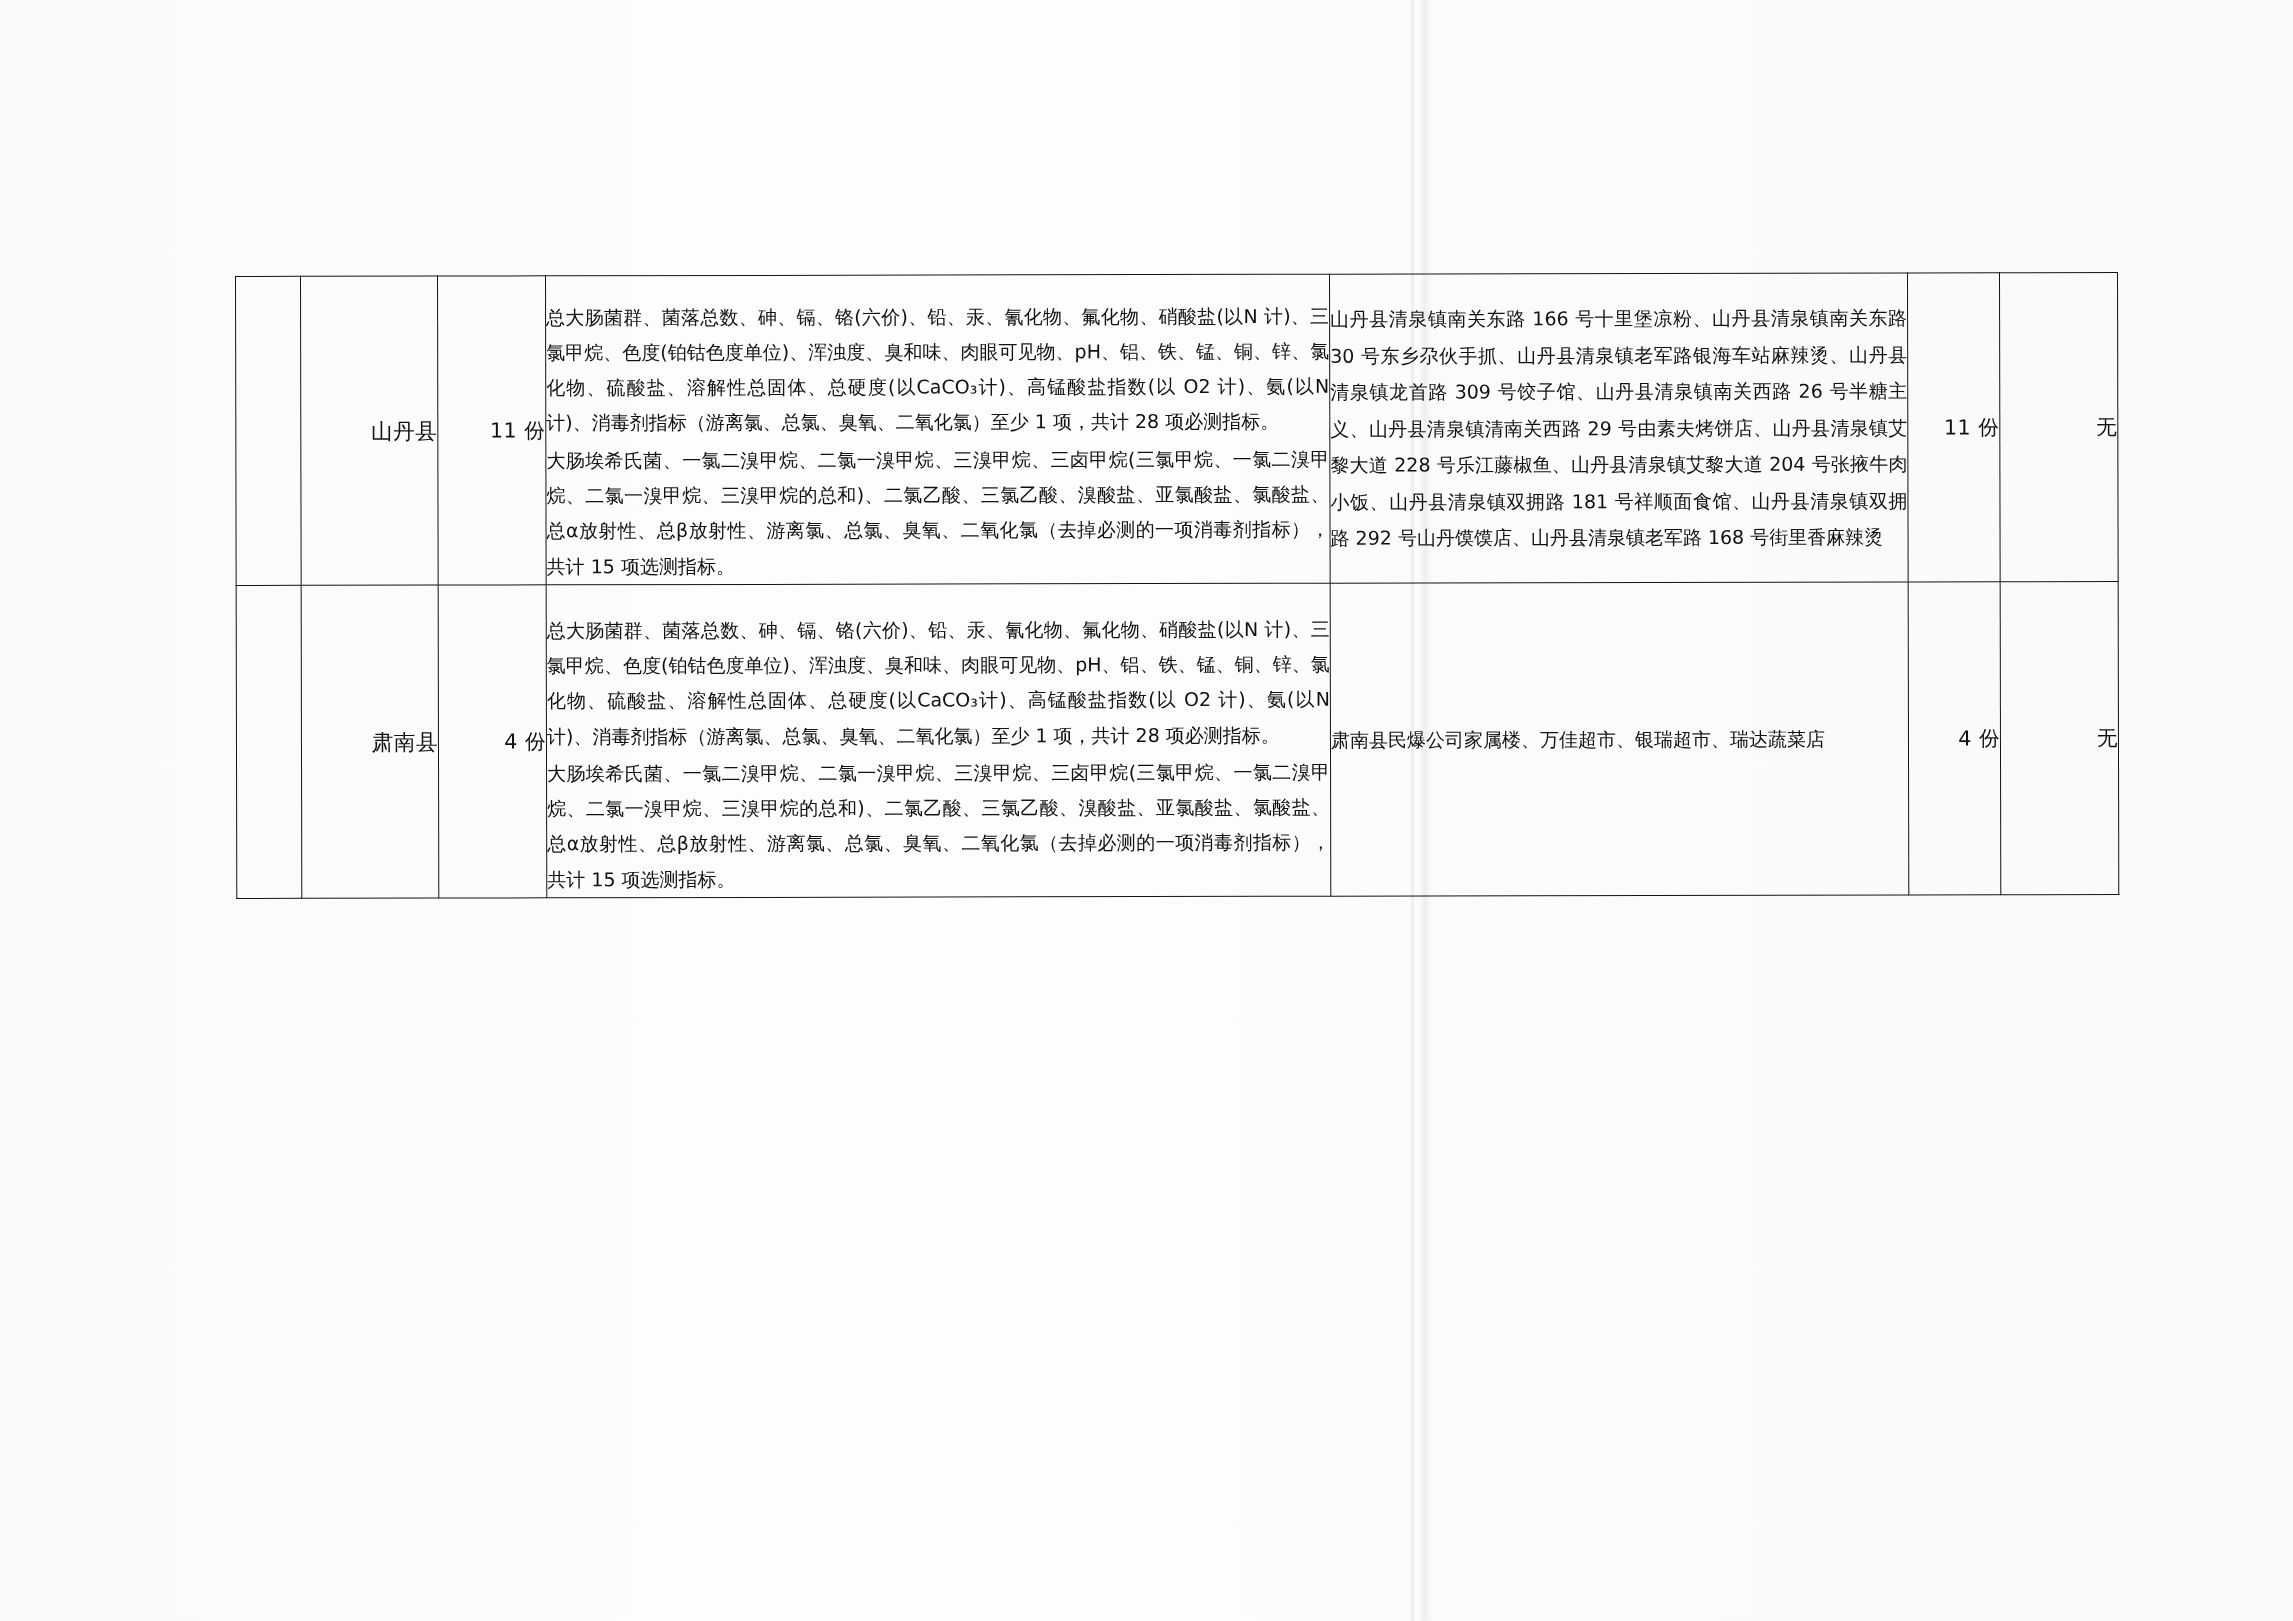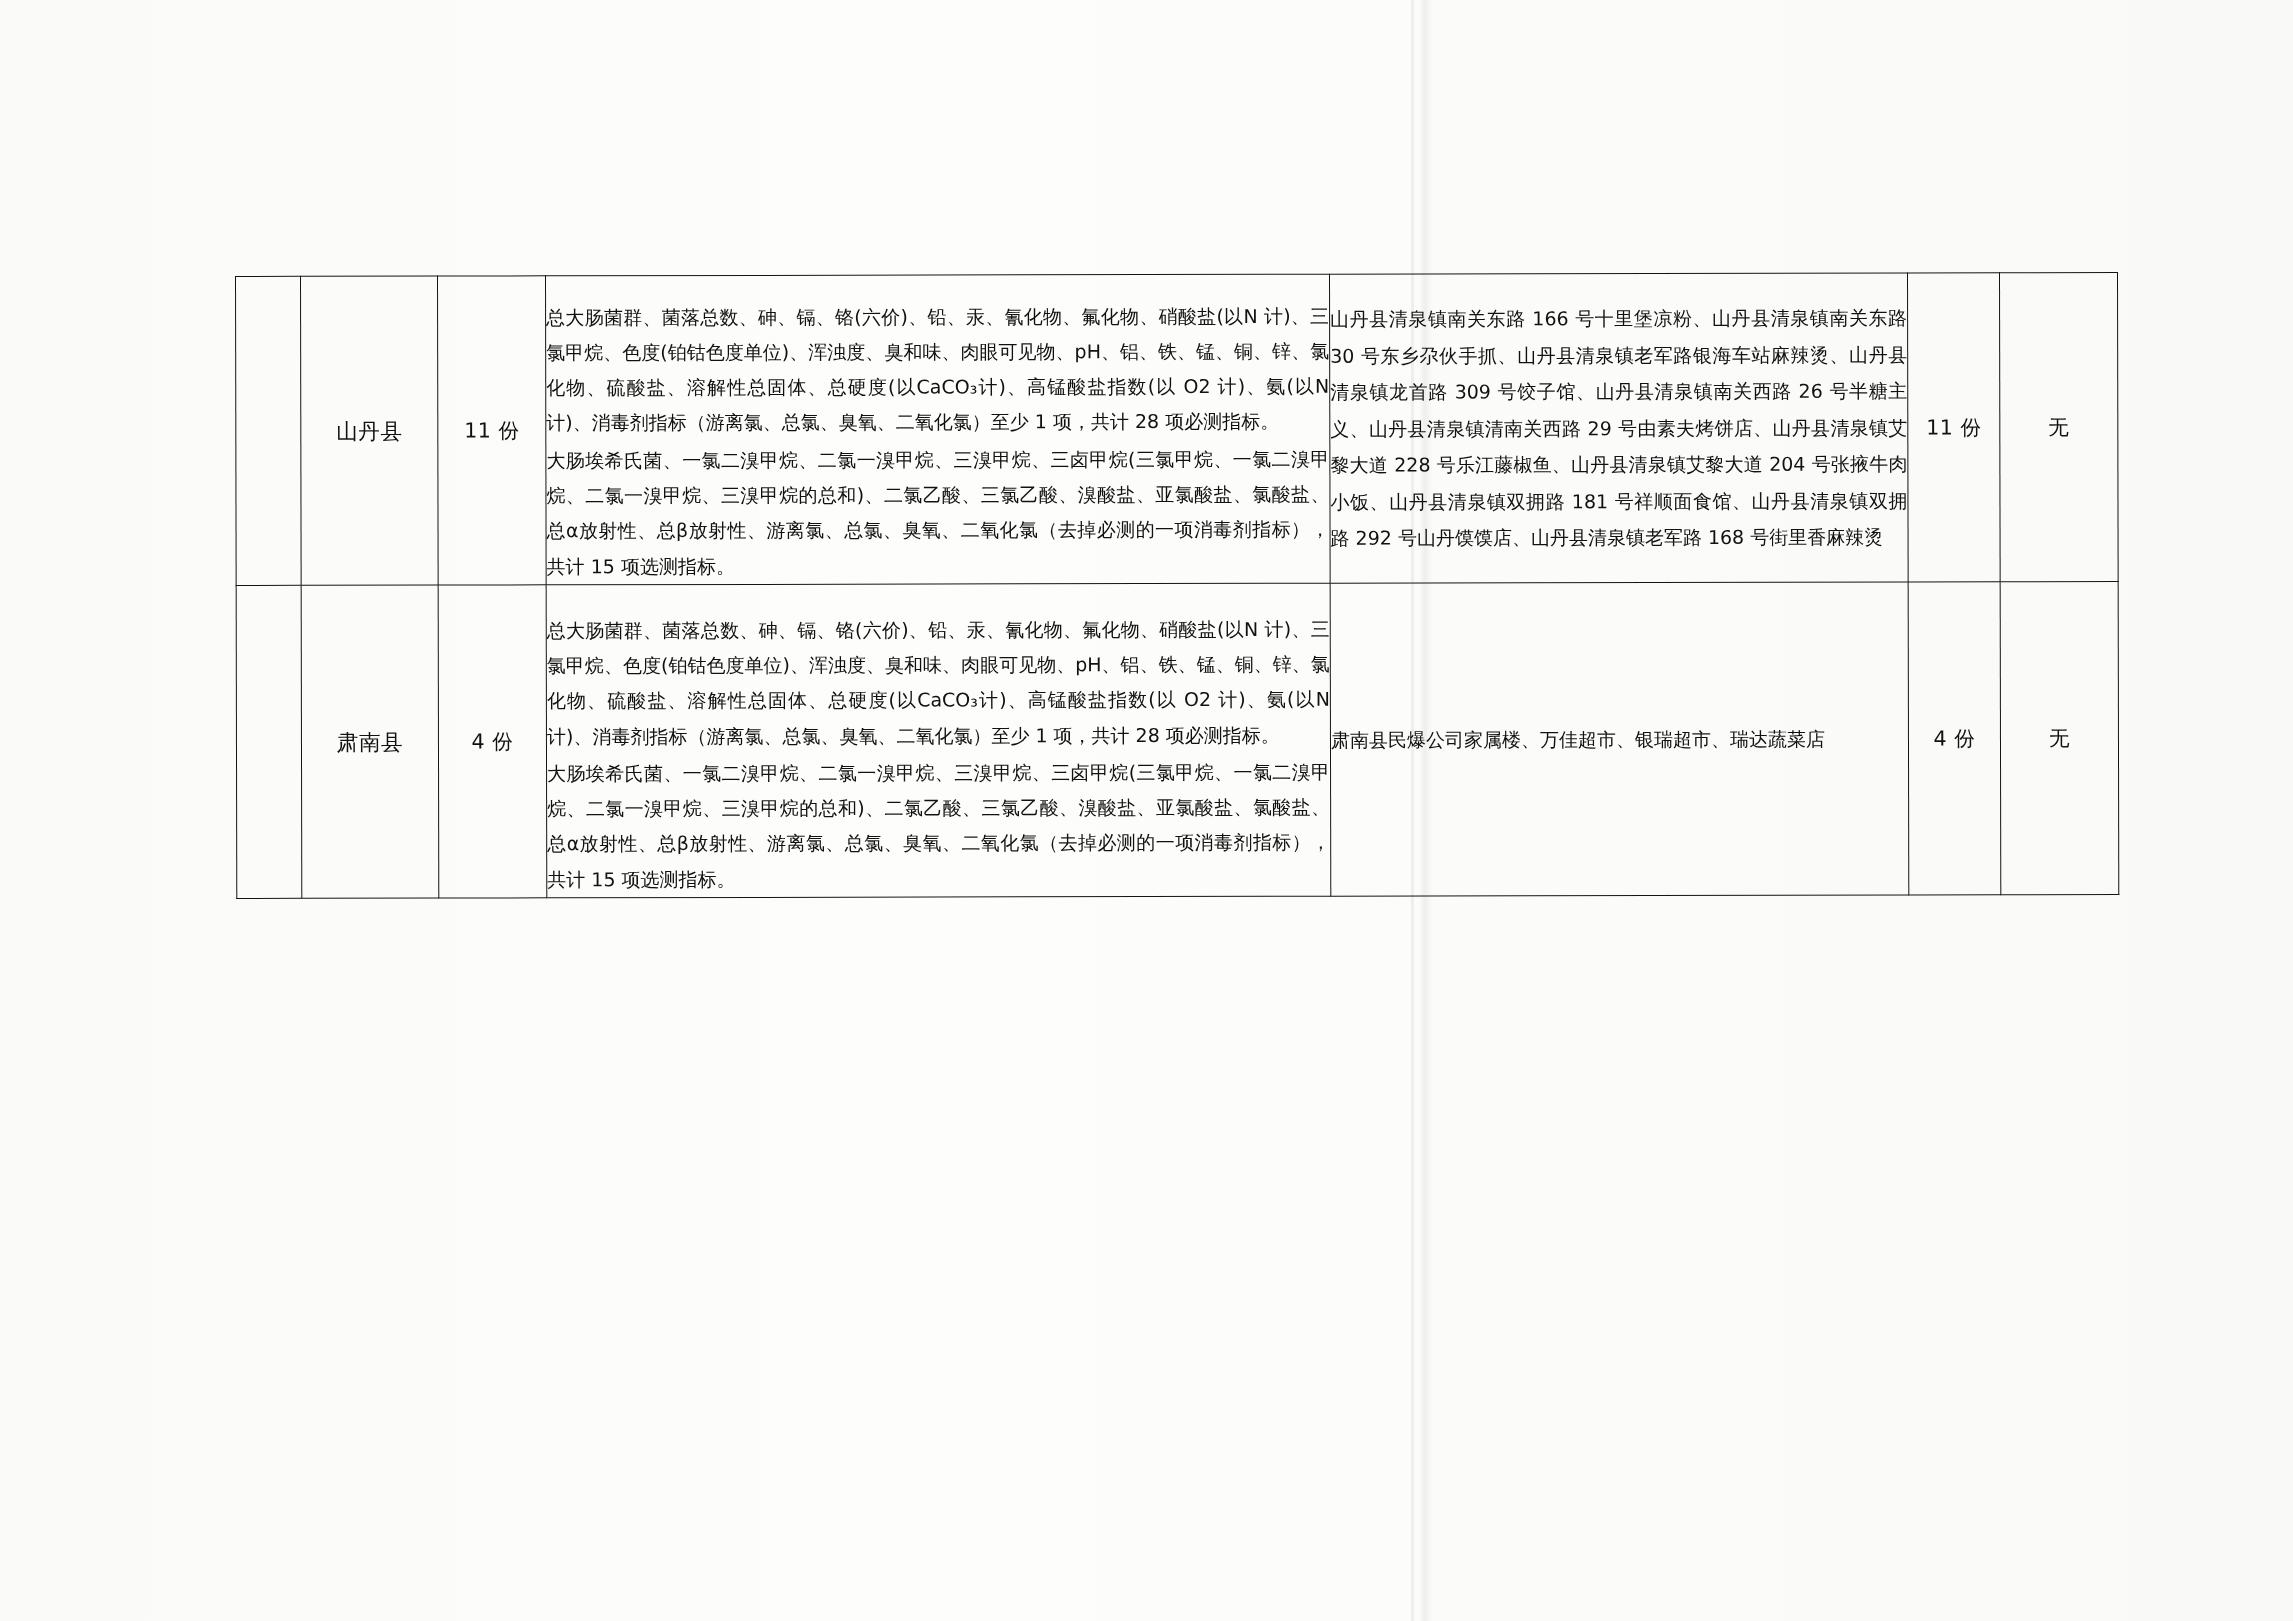--- a/index.html
+++ b/index.html
@@ -65,21 +65,21 @@
   
   col.c-marker  { width: 65px; }
   col.c-county  { width: 137px; }
   col.c-count   { width: 108px; }
   col.c-items   { width: 784px; }
   col.c-places  { width: 578px; }
   col.c-count2  { width: 92px; }
   col.c-remark  { width: 118px; }
 
   .cell-center {
-    text-align: center;
+    text-align: right;
     font-size: 20.6px;
     color: #111;
     letter-spacing: 0.5px;
   }
   .cell-center.county { font-size: 21.6px; }
 
   .items-cell {
     padding: 25.5px 21.6px 25.5px 23.5px;
     font-size: 19px;
     line-height: 1.86;

